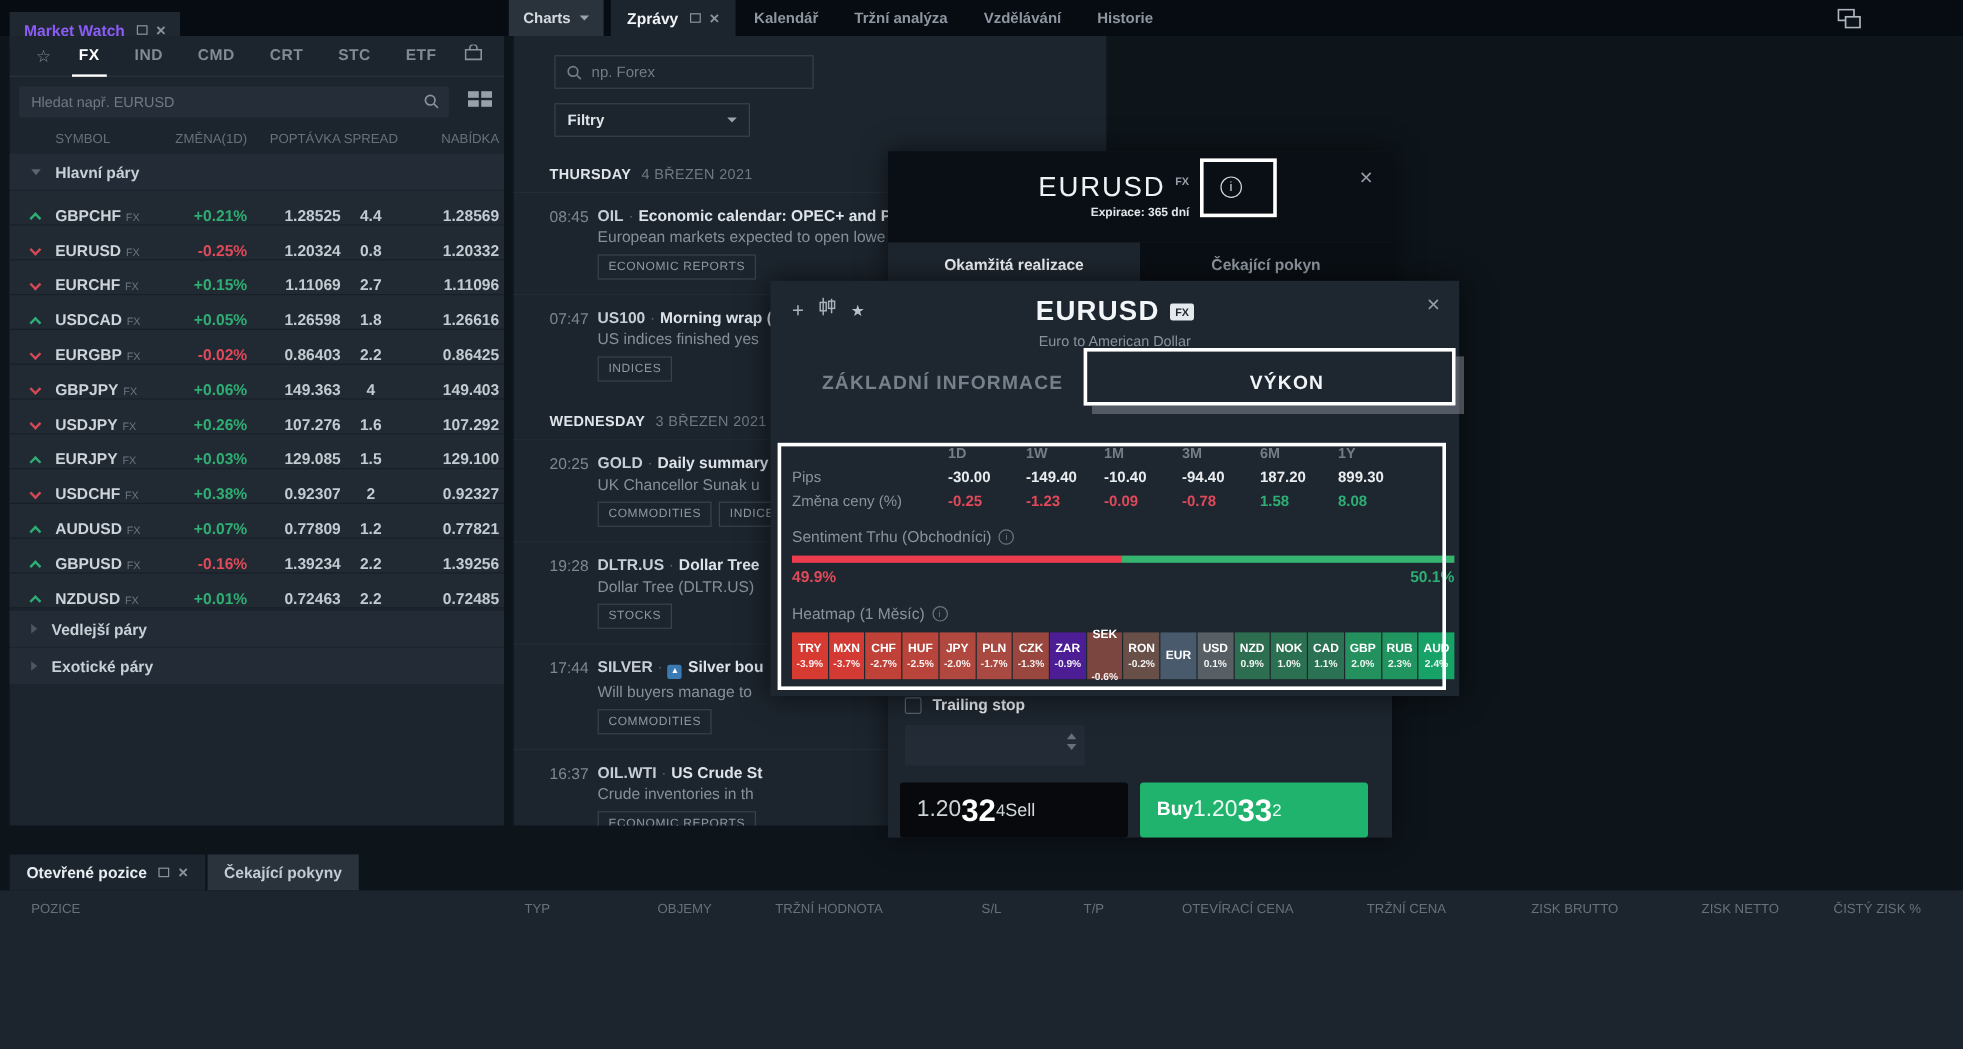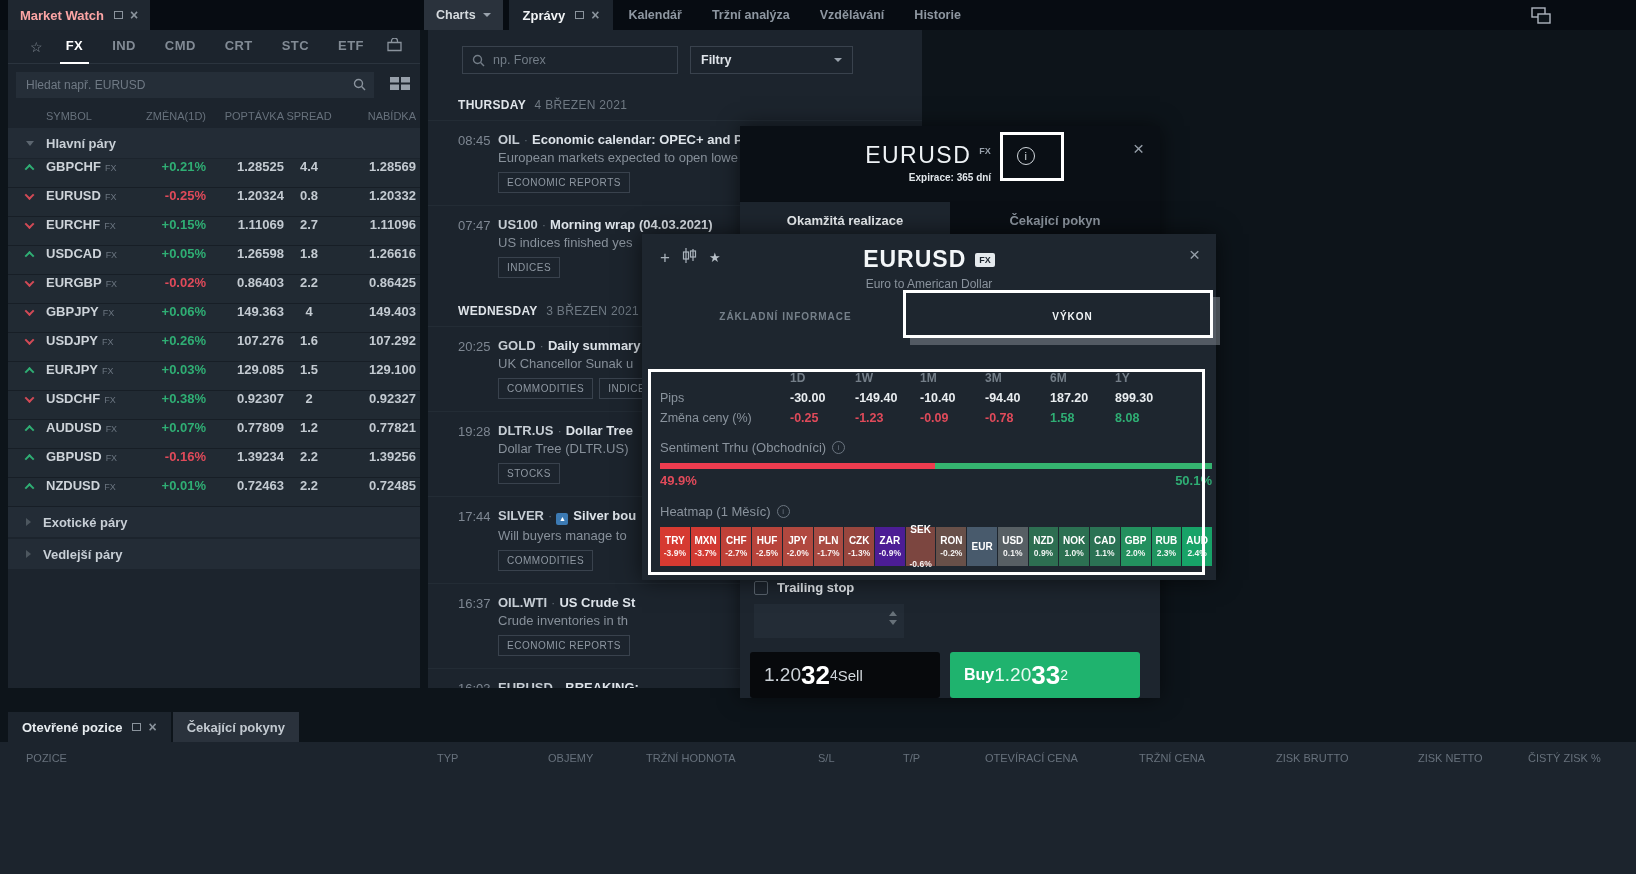--- a/index.html
+++ b/index.html
@@ -11,21 +11,21 @@
   .topbar { position:absolute; left:0; top:0; width:1636px; height:30px; background:#070c12; }
 
   
   .win-icons { display:inline-flex; align-items:center; gap:7px; margin-left:10px; }
   .ico-restore { display:inline-block; width:9px; height:8px; border:1px solid #8a939c; }
   .ico-close { color:#8a939c; font-size:14px; line-height:1; }
   .ico-close::before { content:"\00D7"; }
 
   
   .mw { position:absolute; left:8px; top:0; width:412px; height:688px; }
-  .mw-titletab { position:absolute; left:8px; top:0; height:30px; display:flex; align-items:center; padding:0 12px; background:#1f2730; color:#fca5a5; font-size:13px; font-weight:700; }
+  .mw-titletab { position:absolute; left:8px; top:10px; height:30px; display:flex; align-items:center; padding:0 12px; background:#1f2730; color:#8b5cf6; font-size:13px; font-weight:700; }
   .mw-body { position:absolute; left:0; top:30px; width:412px; height:658px; background:#1c242d; }
   .mw-tabs { display:flex; align-items:center; height:34px; padding:0 18px 0 22px; border-bottom:1px solid #2b343e; justify-content:space-between; }
   .mw-star { color:#828b95; font-size:14px; }
   .mw-star::before { content:"\2606"; }
   .mw-tab { color:#828b95; font-size:13px; font-weight:700; letter-spacing:.4px; height:34px; line-height:32px; padding:0 6px; }
   .mw-tab.active { color:#ffffff; border-bottom:2px solid #ffffff; }
   .mw-search-row { display:flex; align-items:center; padding:8px 10px 6px 8px; gap:16px; }
   .mw-search { position:relative; flex:1; }
   .mw-search input { width:100%; height:26px; background:#252e38; border:none; outline:none; color:#c6cdd4; font-size:12px; padding:0 28px 0 10px; font-family:"Liberation Sans",sans-serif; }
   .mw-search input::placeholder { color:#6f7984; }
@@ -35,42 +35,42 @@
   .c-arrow { width:34px; flex:0 0 34px; text-align:center; }
   .c-sym { width:96px; flex:0 0 96px; text-align:left; }
   .c-chg { width:64px; flex:0 0 64px; text-align:right; }
   .c-bid { width:78px; flex:0 0 78px; text-align:right; }
   .c-spr { width:50px; flex:0 0 50px; text-align:center; }
   .c-ask { width:82px; flex:0 0 82px; text-align:right; }
   .mw-group { display:flex; align-items:center; height:30px; background:#232c36; color:#c8cfd6; font-size:13px; font-weight:700; padding:0 4px; margin-bottom:1px; }
   .mw-group .tri { margin:0 12px 0 14px; }
   .tri-down { width:0; height:0; border-left:4px solid transparent; border-right:4px solid transparent; border-top:5px solid #5c6670; }
   .tri-right { width:0; height:0; border-top:4px solid transparent; border-bottom:4px solid transparent; border-left:5px solid #4d575f; }
-  .mw-row { display:flex; align-items:flex-start; height:29px; background:#212a33; border-bottom:1px solid #171e26; padding:0 4px; font-size:13px; }
+  .mw-row { display:flex; align-items:flex-end; height:29px; background:#212a33; border-bottom:1px solid #171e26; padding:0 4px; font-size:13px; }
   .chev { display:inline-block; width:7px; height:7px; border-style:solid; border-width:0 2px 2px 0; border-color:#888; }
   .chev.up { transform:rotate(-135deg) translate(-1px,-1px); border-color:#2fae74; }
   .chev.down { transform:rotate(45deg) translate(-1px,-1px); border-color:#d24a56; }
   .mw-sym { color:#cdd3d9; font-weight:700; }
   .mw-sfx { color:#6b7580; font-size:9px; margin-left:4px; font-weight:400; }
   .val { color:#c3cad1; font-weight:700; }
   .pos { color:#2fae74 !important; }
   .neg { color:#e04a5a !important; }
   .mw-chg { font-weight:700; }
 
   
   .topnav { position:absolute; left:424px; top:0; height:30px; display:flex; align-items:stretch; z-index:2; }
   .charts-btn { display:flex; align-items:center; gap:7px; background:#2a323c; color:#d5dade; font-size:12.5px; font-weight:700; padding:0 12px; margin-right:6px; }
   .caret { width:0; height:0; border-left:4px solid transparent; border-right:4px solid transparent; border-top:4px solid #9aa3ad; }
   .news-tab { display:flex; align-items:center; background:#1c242d; color:#f0f3f5; font-size:13px; font-weight:700; padding:0 14px; }
   .nav-tab { display:flex; align-items:center; color:#8e97a1; font-size:12.5px; font-weight:700; padding:0 15px; }
   .monitor-btn { position:absolute; left:1528px; top:4px; width:26px; height:22px; display:flex; align-items:center; justify-content:center; }
 
   
   .news-panel { position:absolute; left:428px; top:30px; width:494px; height:658px; background:#1c242d; overflow:hidden; z-index:1; }
-  .news-controls { display:flex; gap:12px; padding:16px 0 10px 34px; }
+  .news-controls { display:flex; gap:12px; padding:16px 0 10px 34px;flex-direction:column; }
   .news-search { position:relative; width:216px; height:28px; border:1px solid #39424d; }
   .news-search input { width:100%; height:100%; background:transparent; border:none; outline:none; color:#c6cdd4; font-size:12.5px; padding:0 8px 0 30px; font-family:"Liberation Sans",sans-serif; }
   .news-search input::placeholder { color:#737d87; }
   .news-search svg { position:absolute; left:9px; top:7px; }
   .filter-box { width:163px; height:28px; border:1px solid #39424d; display:flex; align-items:center; justify-content:space-between; padding:0 10px; }
   .filter-box .lbl { color:#dfe4e9; font-size:12.5px; font-weight:700; }
   .day-header { padding:14px 0 8px 30px; font-size:12px; letter-spacing:.3px; }
   .day-header .day { color:#dfe4e9; font-weight:700; }
   .day-header .date { color:#6f7983; margin-left:5px; }
   .news-item { display:flex; padding:11px 0 12px 0; border-top:1px solid #232c35; }
@@ -128,21 +128,21 @@
   .im-plus::before { content:"+"; }
   .im-star { font-size:13px; color:#b8c0c8; }
   .im-star::before { content:"\2605"; }
   .im-close { position:absolute; right:16px; top:10px; color:#959ea8; font-size:19px; }
   .im-close::before { content:"\00D7"; }
   .im-titlerow { display:flex; align-items:center; justify-content:center; padding-top:12px; }
   .im-title { color:#f3f6f8; font-size:23px; font-weight:700; letter-spacing:1px; }
   .im-fx { background:#e4e9ed; color:#1d252e; font-size:9px; font-weight:700; padding:2px 4px; border-radius:2px; margin-left:9px; }
   .im-subtitle { text-align:center; color:#8a939d; font-size:12px; margin-top:4px; }
   .im-tabs { display:flex; margin-top:14px; }
-  .im-tab { flex:1; text-align:center; font-size:10px; font-weight:700; letter-spacing:1px; padding:6px 0; }
+  .im-tab { flex:1; text-align:center; font-size:16px; font-weight:700; letter-spacing:1px; padding:6px 0; }
   .im-tab.inactive { color:#76808a; }
   .im-tab.active { color:#f2f5f7; }
   .im-content { position:absolute; left:18px; right:4px; top:134px; }
   .perf-grid { display:grid; grid-template-columns:130px repeat(6,65px); }
   .perf-grid > span { height:20px; line-height:20px; font-size:12.5px; white-space:nowrap; }
   .ph { color:#747e88; font-weight:700; font-size:12px; }
   .plabel { color:#8a939d; }
   .pv { color:#e9edf0; font-weight:700; }
   .cv { font-weight:700; }
   .sec-label { margin-top:12px; color:#8a939d; font-size:13px; display:flex; align-items:center; gap:6px; }
@@ -356,27 +356,27 @@
           <div class="mw-row">
             <span class="c-arrow"><span class="chev up"></span></span>
             <span class="c-sym"><span class="mw-sym">NZDUSD</span><span class="mw-sfx">FX</span></span>
             <span class="c-chg mw-chg pos">+0.01%</span>
             <span class="c-bid val">0.72463</span>
             <span class="c-spr val">2.2</span>
             <span class="c-ask val">0.72485</span>
           </div>
         </div>
 
+      <div class="mw-group" style="margin-top:2px">
+        <span class="tri tri-right"></span>
+        <span>Vedlejší páry</span>
+      </div>
       <div class="mw-group">
         <span class="tri tri-right"></span>
         <span>Exotické páry</span>
-      </div>
-      <div class="mw-group" style="margin-top:2px">
-        <span class="tri tri-right"></span>
-        <span>Vedlejší páry</span>
       </div>
     </div>
   </section>
 
   <nav class="topnav">
     <span class="charts-btn">
       <span>Charts</span>
       <span class="caret"></span>
     </span>
     <span class="news-tab">

